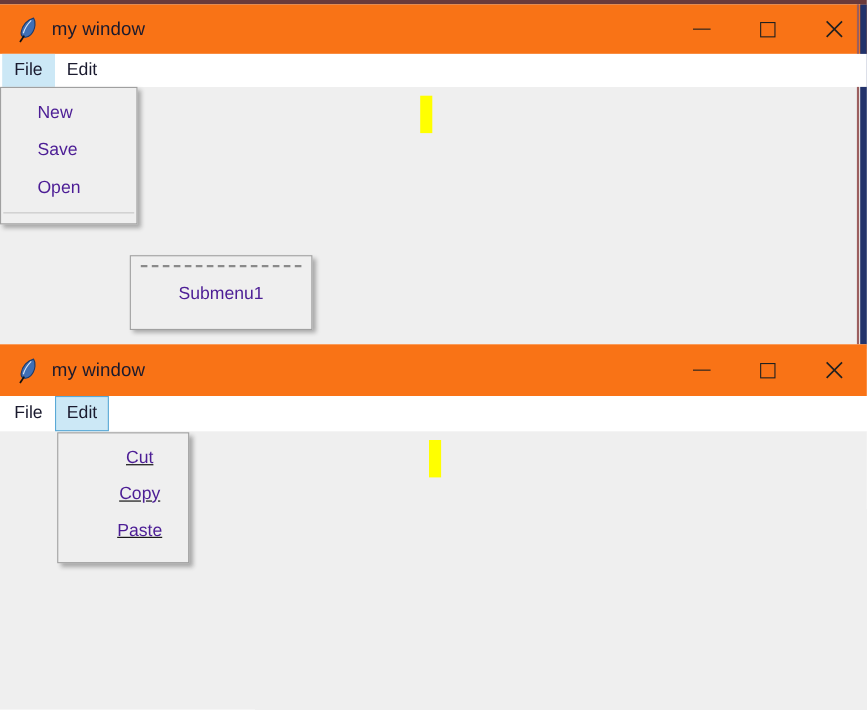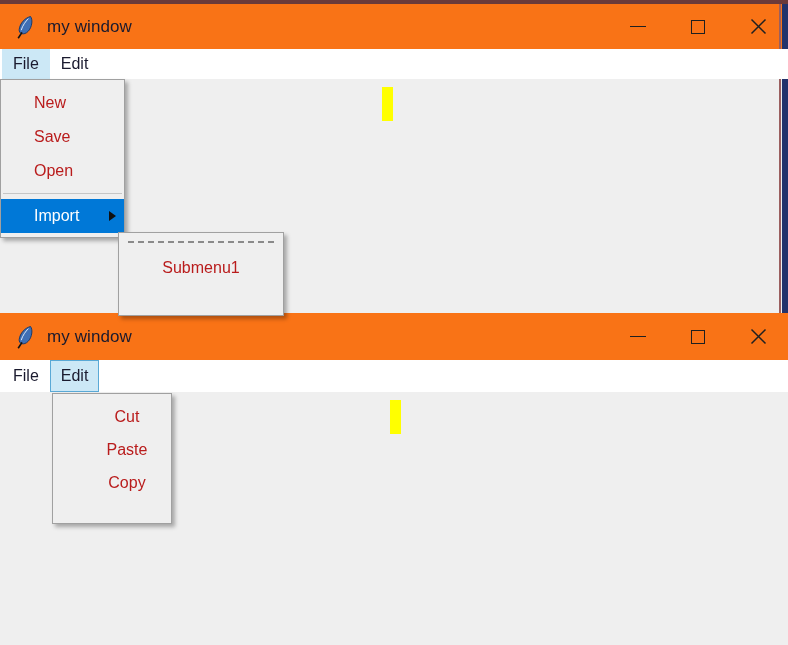--- a/index.html
+++ b/index.html
@@ -157,21 +157,21 @@
     position: absolute;
     background: #efefef;
     border: 1px solid #a0a0a0;
     box-shadow: 3px 3px 4px rgba(0,0,0,0.30);
     z-index: 40;
     box-sizing: border-box;
   }
 
   .menu-item {
     font-size: 16px;
-    color: #b91c1c;
+    color: #4c1d95;
     height: 34px;
     display: flex;
     align-items: center;
     box-sizing: border-box;
     white-space: nowrap;
   }
   .menu-item.highlighted {
     background: #0078d7;
     color: #ffffff;
   }
@@ -197,21 +197,21 @@
     width: 125px;
   }
   #menu-file .menu-item { padding-left: 33px; }
   #menu-file .menu-item.highlighted { padding-left: 33px; }
 
   
   #menu-import-sub {
     left: 118px;
     top: 228px;
     width: 166px;
-    height: 84px;
+    height: 68px;
   }
   .tearoff {
     margin: 8px 9px 0 9px;
     height: 1px;
     border-top: 2px dashed #8a8a8a;
   }
   #menu-import-sub .menu-item {
     justify-content: center;
     height: 40px;
     padding-top: 8px;
@@ -221,21 +221,21 @@
   #menu-edit {
     left: 52px;
     top: 80px;
     width: 120px;
   }
   #menu-edit .menu-item {
     justify-content: center;
     padding-left: 30px;
     height: 33px;
   }
-  #menu-edit .menu-list { padding: 6px 0 24px 0; }
+  #menu-edit .menu-list { padding: 6px 0 12px 0; text-decoration: underline; }
   #menu-file .menu-list { padding: 6px 0 4px 0; }
 </style>
 </head>
 <body>
 
 <div class="screen">
 
   <div class="window" id="window-top">
 
     <div class="titlebar">
@@ -281,24 +281,20 @@
         <div class="menu-item">
           <span>New</span>
         </div>
         <div class="menu-item">
           <span>Save</span>
         </div>
         <div class="menu-item">
           <span>Open</span>
         </div>
         <div class="menu-sep"></div>
-        <div class="menu-item highlighted">
-          <span>Import</span>
-          <span class="submenu-arrow"></span>
-        </div>
       </div>
     </div>
 
     <div class="popup" id="menu-import-sub">
       <div class="tearoff"></div>
       <div class="menu-item">
         <span>Submenu1</span>
       </div>
     </div>
 
@@ -345,22 +341,22 @@
     <div class="client">
       <div class="caret" id="caret-bottom"></div>
     </div>
 
     <div class="popup" id="menu-edit">
       <div class="menu-list">
         <div class="menu-item">
           <span>Cut</span>
         </div>
         <div class="menu-item">
+          <span>Copy</span>
+        </div>
+        <div class="menu-item">
           <span>Paste</span>
         </div>
-        <div class="menu-item">
-          <span>Copy</span>
-        </div>
       </div>
     </div>
   </div>
 
 </div>
 
 </body></html>

